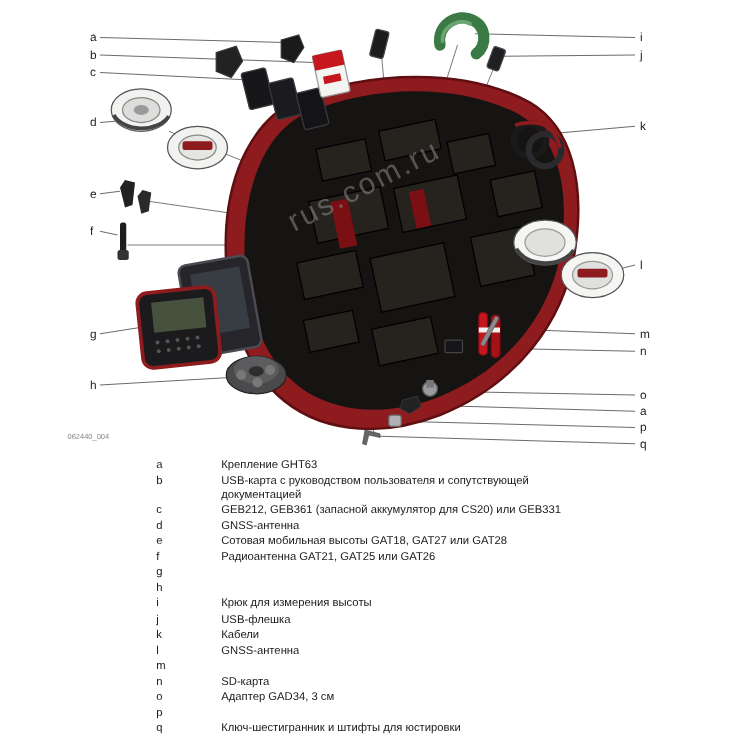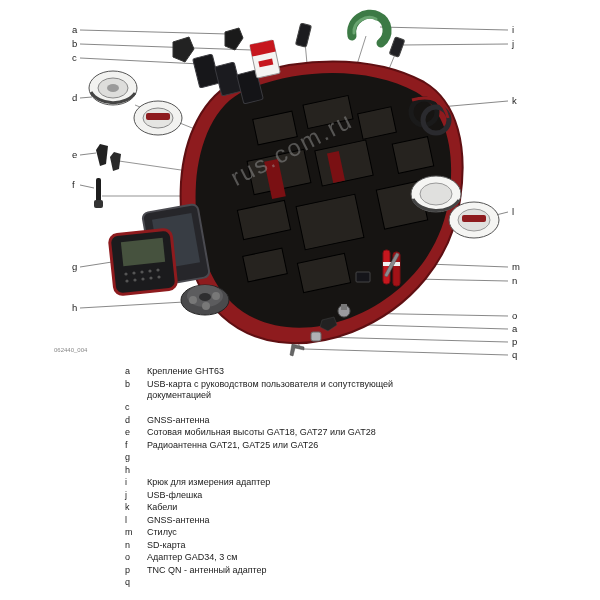--- a/index.html
+++ b/index.html
@@ -8,21 +8,21 @@
   .diagram{position:relative;width:600px;height:362px;}
   .watermark{position:absolute;left:225px;top:135px;transform:rotate(-27deg);
              font-size:24px;letter-spacing:2px;color:rgba(165,165,165,0.45);
              pointer-events:none;white-space:nowrap;}
   .fig-number{position:absolute;left:54px;top:347px;font-size:6px;color:#888;}
   svg text.callout{font-family:"Liberation Sans",sans-serif;font-size:9.5px;fill:#222;}
   .legend{padding-left:125px;padding-top:4px;}
   .legend-row{display:flex;align-items:flex-start;margin-bottom:1.5px;
               font-size:9px;line-height:11px;}
   .legend-letter{width:22px;flex:0 0 22px;}
-  .legend-text{width:310px;}
+  .legend-text{width:310px;margin-left:30px;}
 </style>
 </head>
 <body>
 
 <div class="page">
 
   <div class="diagram">
     <svg width="600" height="362" viewBox="0 0 600 362">
 
       <g stroke="#555" stroke-width="0.7" fill="none">
@@ -245,20 +245,21 @@
     <div class="legend-row">
       <span class="legend-letter">a</span>
       <span class="legend-text">Крепление GHT63</span>
     </div>
     <div class="legend-row">
       <span class="legend-letter">b</span>
       <span class="legend-text">USB-карта с руководством пользователя и сопутствующей документацией</span>
     </div>
     <div class="legend-row">
       <span class="legend-letter">c</span>
+      <span class="legend-text">GEB212, GEB361 (запасной аккумулятор для CS20) или GEB331</span>
     </div>
     <div class="legend-row">
       <span class="legend-letter">d</span>
       <span class="legend-text">GNSS-антенна</span>
     </div>
     <div class="legend-row">
       <span class="legend-letter">e</span>
       <span class="legend-text">Сотовая мобильная высоты GAT18, GAT27 или GAT28</span>
     </div>
     <div class="legend-row">
@@ -266,48 +267,47 @@
       <span class="legend-text">Радиоантенна GAT21, GAT25 или GAT26</span>
     </div>
     <div class="legend-row">
       <span class="legend-letter">g</span>
     </div>
     <div class="legend-row">
       <span class="legend-letter">h</span>
     </div>
     <div class="legend-row">
       <span class="legend-letter">i</span>
-      <span class="legend-text">Крюк для измерения адаптер</span>
+      <span class="legend-text">Крюк для измерения высоты</span>
     </div>
     <div class="legend-row">
       <span class="legend-letter">j</span>
       <span class="legend-text">USB-флешка</span>
     </div>
     <div class="legend-row">
       <span class="legend-letter">k</span>
       <span class="legend-text">Кабели</span>
     </div>
     <div class="legend-row">
       <span class="legend-letter">l</span>
       <span class="legend-text">GNSS-антенна</span>
     </div>
     <div class="legend-row">
       <span class="legend-letter">m</span>
-      <span class="legend-text">Стилус</span>
     </div>
     <div class="legend-row">
       <span class="legend-letter">n</span>
       <span class="legend-text">SD-карта</span>
     </div>
     <div class="legend-row">
       <span class="legend-letter">o</span>
       <span class="legend-text">Адаптер GAD34, 3 см</span>
     </div>
     <div class="legend-row">
       <span class="legend-letter">p</span>
-      <span class="legend-text">TNC QN - антенный адаптер</span>
     </div>
     <div class="legend-row">
       <span class="legend-letter">q</span>
+      <span class="legend-text">Ключ-шестигранник и штифты для юстировки</span>
     </div>
   </div>
 
 </div>
 
 </body></html>

